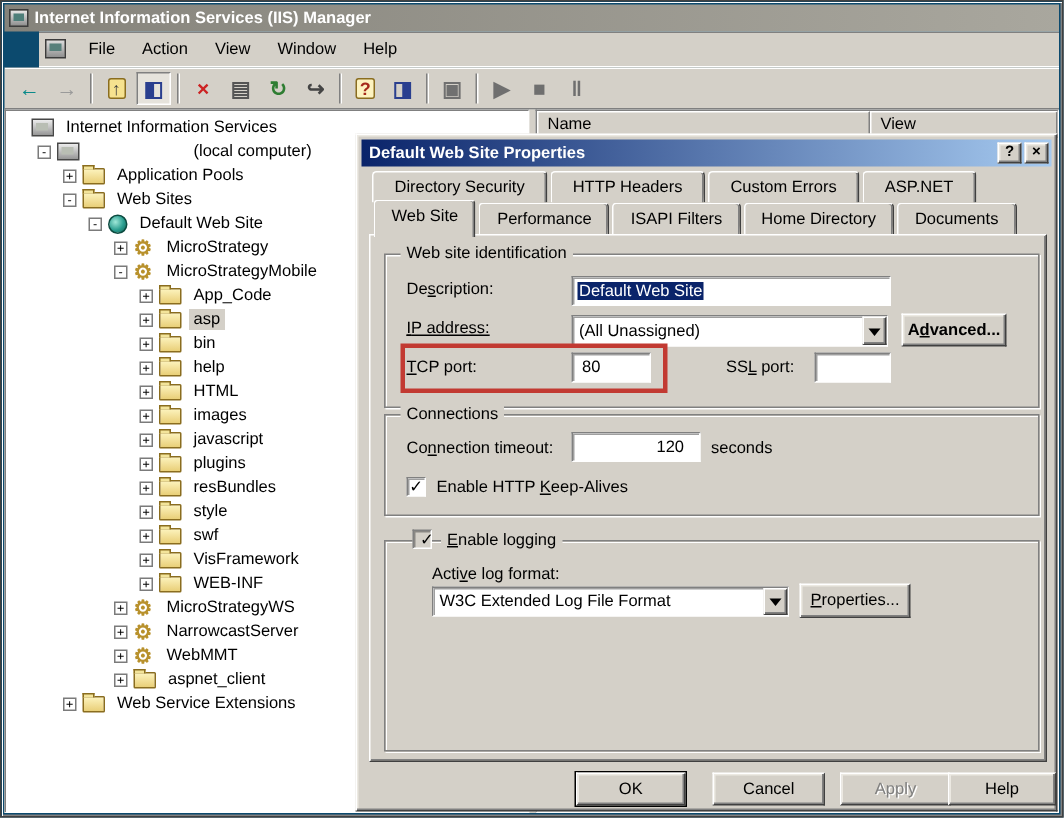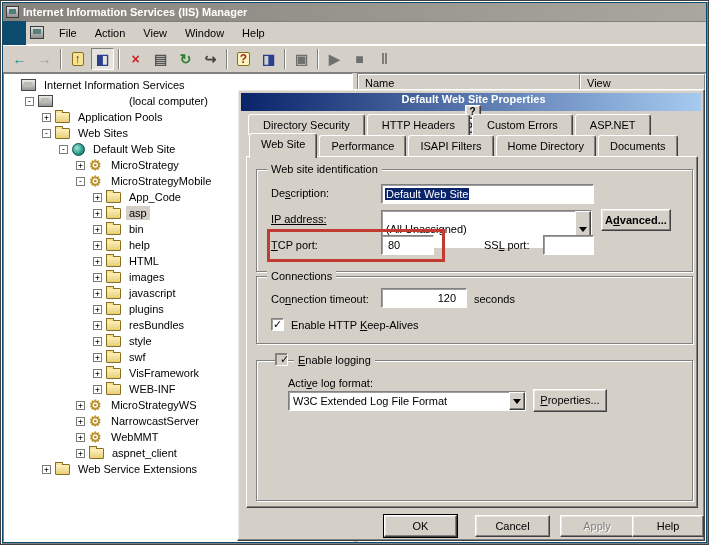--- a/index.html
+++ b/index.html
@@ -73,21 +73,21 @@
   .ni-computer::after, .ni-server::after { content:""; position:absolute; left:2px; top:2px; width:8px; height:5px; background:#b9beb4; }
   .tlabel { padding:1px 3px; }
   .tlabel.sel { background:#d4d0c8; }
 
   
   .dialog { position:absolute; left:236px; top:88px; width:468px; height:452px; background:#d4d0c8;
     border:1px solid; border-color:#fff #404040 #404040 #fff;
     box-shadow: inset -1px -1px 0 #808080, inset 1px 1px 0 #ece9e2; }
   .dlg-titlebar { position:absolute; left:3px; top:3px; right:3px; height:18px;
     background:linear-gradient(to right, var(--ttl-l,#0a246a), var(--ttl-r,#a6caf0));
-    display:flex; align-items:center; color:#fff; font-weight:bold; padding-left:5px;flex-direction:column; }
+    display:flex; align-items:center; color:#fff; font-weight:bold; padding-left:5px; }
   .dlg-titlebar .spacer { flex:1; }
   .capbtn { width:16px; height:14px; margin-right:2px; font:bold 10px/12px "Liberation Sans",sans-serif;
     text-align:center; color:#000; }
 
   .tabrow { position:absolute; display:flex; }
   .tabrow.back { left:10px; top:24px; height:21px; }
   .tabrow.front { left:11px; top:45px; height:21px; }
   .tab { background:#d4d0c8; border-top:1px solid #fff; border-left:1px solid #fff;
     border-right:1px solid #404040; border-radius:3px 3px 0 0; padding:0 14px; line-height:20px;
     margin-right:2px; box-shadow: inset -1px 0 0 #808080; }
@@ -354,21 +354,21 @@
     <div class="tabpanel">
 
       <div class="groupbox" style="left:9px; top:12px; width:437px; height:103px;">
         <span class="legend">Web site identification</span>
       </div>
       <span class="abs" style="left:24px; top:30px;">De<u>s</u>cription:</span>
       <div class="field" style="left:134px; top:27px; width:213px; height:20px;">
         <span class="selhl">Default Web Site</span>
       </div>
       <span class="abs" style="left:24px; top:56px;text-decoration:underline;"><u>I</u>P address:</span>
-      <div class="combo" style="left:134px; top:53px; width:211px; height:38px;">
+      <div class="combo" style="left:134px; top:53px; width:211px; height:21px;">
         <span class="ctext">(All Unassigned)</span>
         <span class="cbtn"></span>
       </div>
       <div class="btn" style="left:354px; top:52px; width:70px;font-weight:bold;">A<u>d</u>vanced...</div>
 
       <span class="abs" style="left:24px; top:82px;"><u>T</u>CP port:</span>
       <div class="field" style="left:134px; top:78px; width:53px; height:20px; padding-left:6px;">
         <span>80</span>
       </div>
       <span class="abs" style="left:237px; top:82px;">SS<u>L</u> port:</span>

